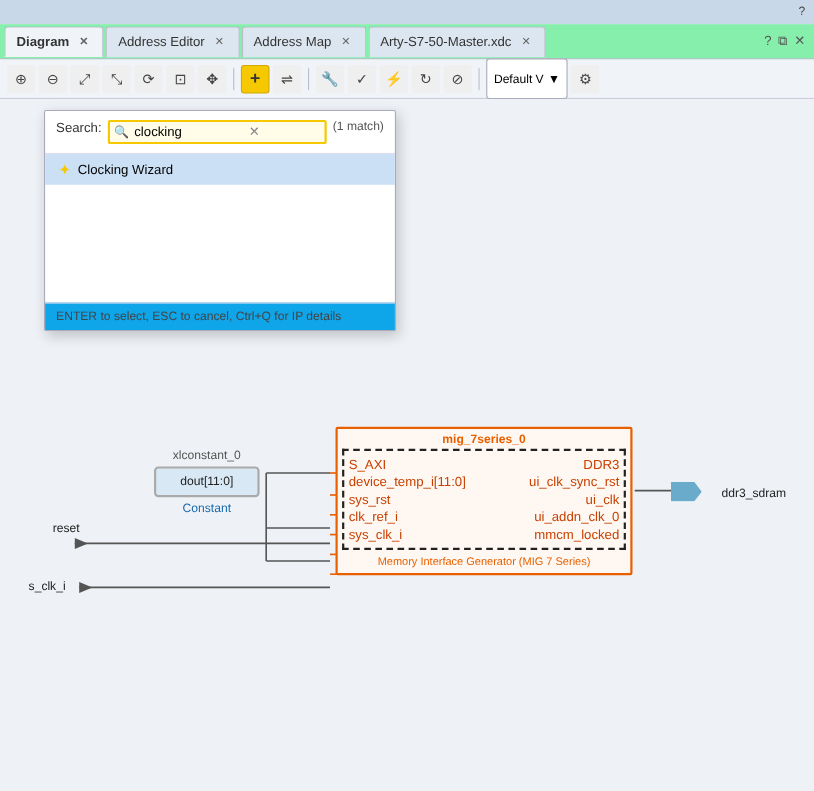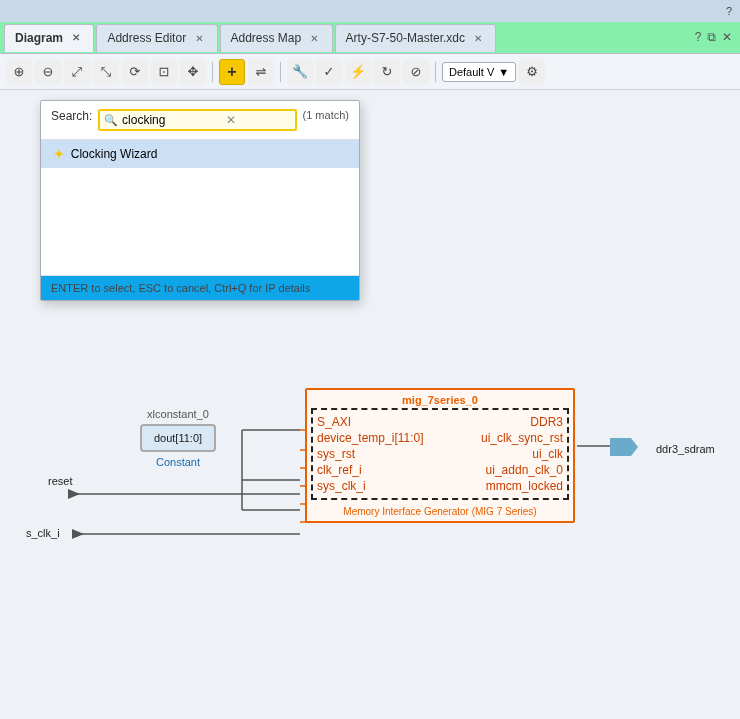--- a/index.html
+++ b/index.html
@@ -111,21 +111,21 @@
     .toolbar-dropdown {
       display: flex;
       align-items: center;
       border: 1px solid #aab;
       border-radius: 3px;
       background: white;
       padding: 2px 6px;
       font-size: 11px;
       gap: 4px;
       cursor: pointer;
-      height: 20px;
+      height: 37px;
     }
 
     
     .main-area {
       position: relative;
       width: 740px;
       height: calc(719px - 22px - 32px - 36px);
       background: #eef2f6;
       overflow: hidden;
     }
@@ -217,21 +217,21 @@
     .diagram-area {
       position: absolute;
       top: 0; left: 0; right: 0; bottom: 0;
     }
 
     
     .block-constant {
       position: absolute;
       top: 318px;
       left: 140px;
-      width: 76px;
+      width: 96px;
       text-align: center;
     }
     .block-constant-label {
       font-size: 11px;
       color: #555;
       margin-bottom: 4px;
     }
     .block-constant-box {
       border: 2px solid #aaa;
       border-radius: 4px;

